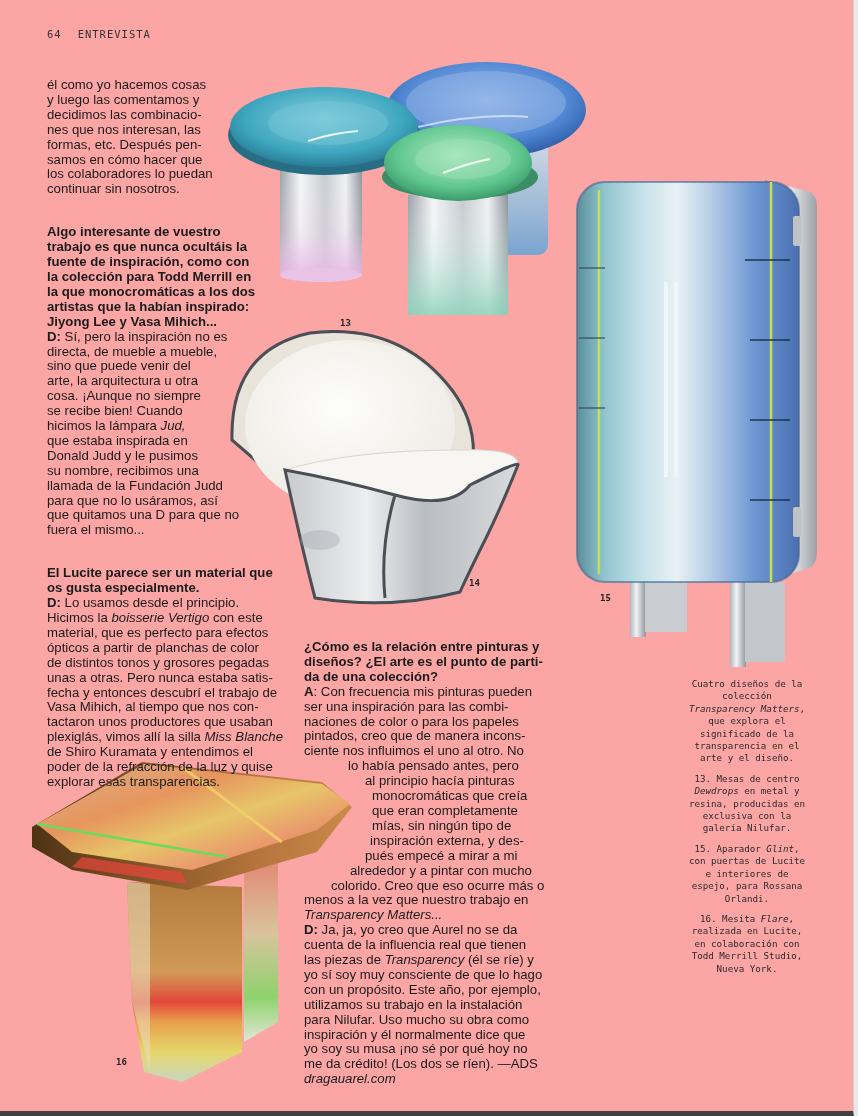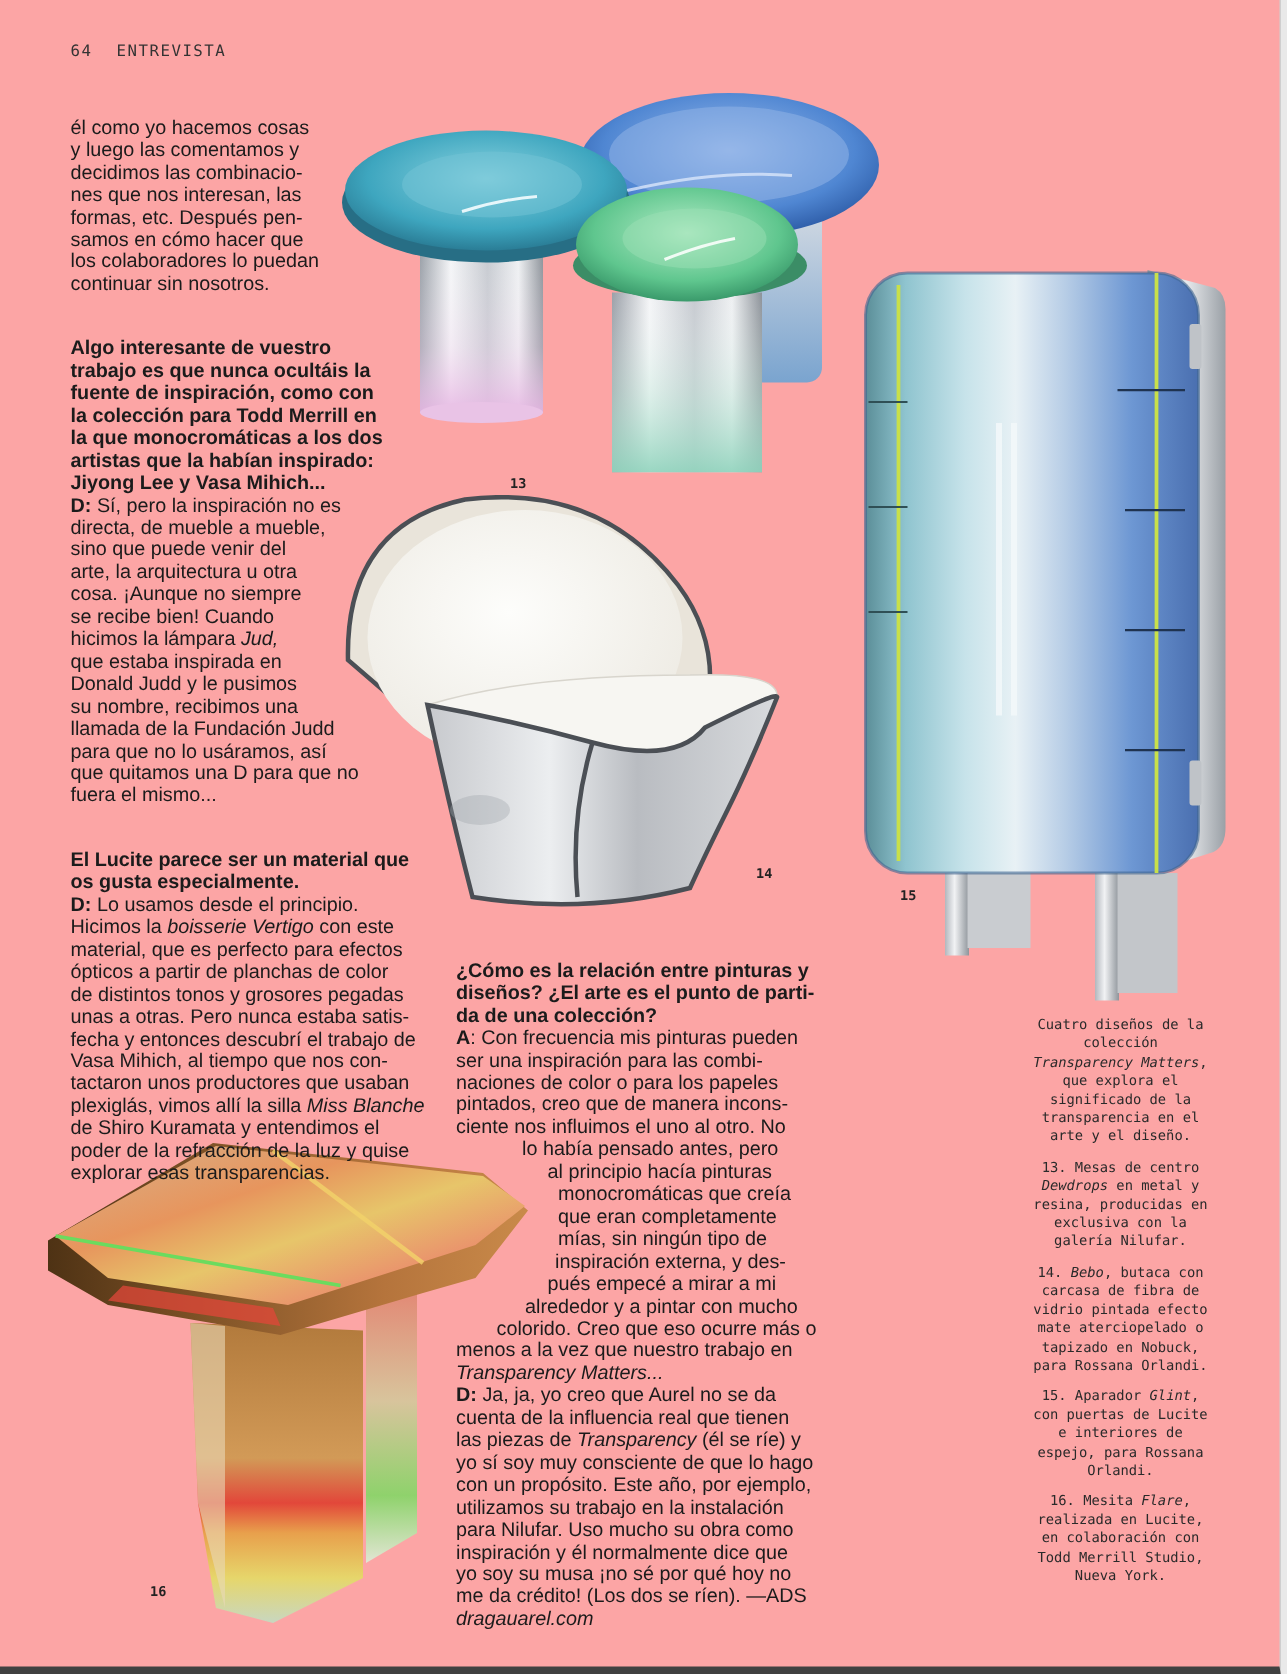--- a/index.html
+++ b/index.html
@@ -166,21 +166,21 @@
       <path d="M12 110 Q10 20 90 3 Q180 -8 232 60 Q262 100 250 150 L190 190 L70 160 Z" fill="#e9e4da" stroke="#4b4f55" stroke-width="3"></path>
       <ellipse cx="130" cy="95" rx="105" ry="85" fill="url(#seatWhite)"></ellipse>
 
       <path d="M65 140 Q130 120 240 120 Q300 118 298 135 Q290 170 240 185 L120 180 Z" fill="#f7f6f2" stroke="#d8d5cd" stroke-width="1"></path>
 
       <path d="M65 140 Q120 150 175 165 Q230 180 250 155 Q300 130 298 135 Q280 180 265 210 Q250 240 240 262 Q170 280 95 268 Q80 210 65 140 Z" fill="url(#chairBase)" stroke="#4b4f55" stroke-width="3"></path>
       <path d="M175 165 Q160 215 165 268" stroke="#4b4f55" stroke-width="3" fill="none"></path>
       <ellipse cx="100" cy="210" rx="20" ry="10" fill="#9ea2a8" opacity="0.35"></ellipse>
     </svg>
   </div>
-  <div class="fig-num" style="left:504px; top:578px;">14</div>
+  <div class="fig-num" style="left:469px; top:578px;">14</div>
 
   <div class="photo" style="left:32px; top:752px; width:320px; height:340px;">
     <svg width="320" height="340" viewBox="0 0 320 340">
       <defs>
         <linearGradient id="flareTop" x1="0" y1="0" x2="1" y2="1">
           <stop offset="0" stop-color="#d7b28c"></stop>
             <stop offset="0.35" stop-color="#e7955d"></stop>
             <stop offset="0.55" stop-color="#e7c56a"></stop>
             <stop offset="0.8" stop-color="#ea8b6d"></stop>
             <stop offset="1" stop-color="#d9734c"></stop>
@@ -212,21 +212,21 @@
       <polygon points="95,130 210,135 210,300 150,330 112,320 100,250" fill="url(#flareLeg)"></polygon>
       <polygon points="95,130 118,132 118,320 100,250" fill="#ead9b8" opacity="0.6"></polygon>
 
       <polygon points="0,75 110,10 290,30 320,55 285,100 250,110 155,138 40,118 0,95" fill="url(#flareEdge)"></polygon>
       <polygon points="5,72 112,12 290,32 318,52 285,78 160,118 40,100" fill="url(#flareTop)"></polygon>
       <polygon points="40,115 155,132 150,120 50,105" fill="#e2473a" opacity="0.75"></polygon>
       <line x1="5" y1="72" x2="195" y2="105" stroke="#6bdb5e" stroke-width="2.5"></line>
       <line x1="150" y1="15" x2="250" y2="90" stroke="#f3d36a" stroke-width="3" opacity="0.8"></line>
     </svg>
   </div>
-  <div class="fig-num" style="left:100px; top:1057px;">16</div>
+  <div class="fig-num" style="left:116px; top:1057px;">16</div>
 
   <div class="body-text" style="left:47px; top:78px; width:250px;">
     <p>
       <span class="line">él como yo hacemos cosas</span>
       <span class="line">y luego las comentamos y</span>
       <span class="line">decidimos las combinacio-</span>
       <span class="line">nes que nos interesan, las</span>
       <span class="line">formas, etc. Después pen-</span>
       <span class="line">samos en cómo hacer que</span>
       <span class="line">los colaboradores lo puedan</span>
@@ -313,18 +313,17 @@
       <span class="line">inspiración y él normalmente dice que</span>
       <span class="line">yo soy su musa ¡no sé por qué hoy no</span>
       <span class="line">me da crédito! (Los dos se ríen).  —ADS</span>
       <em class="line">dragauarel.com</em>
     </p>
   </div>
 
   <div class="caption">
     <p><span>Cuatro diseños de la colección </span><em>Transparency Matters</em><span>, que explora el significado de la transparencia en el arte y el diseño.</span></p>
     <p><span>13. </span><span>Mesas de centro </span><em>Dewdrops</em><span> en metal y resina, producidas en exclusiva con la galería Nilufar.</span></p>
-    <p><span>14. </span><span></span><em>Bebo</em><span>, butaca con carcasa de fibra de vidrio pintada efecto mate aterciopelado o tapizado en Nobuck, para Rossana Orlandi.</span></p>
     <p><span>15. </span><span>Aparador </span><em>Glint</em><span>, con puertas de Lucite e interiores de espejo, para Rossana Orlandi.</span></p>
     <p><span>16. </span><span>Mesita </span><em>Flare</em><span>, realizada en Lucite, en colaboración con Todd Merrill Studio, Nueva York.</span></p>
   </div>
 
 </div>
 
 </body></html>

